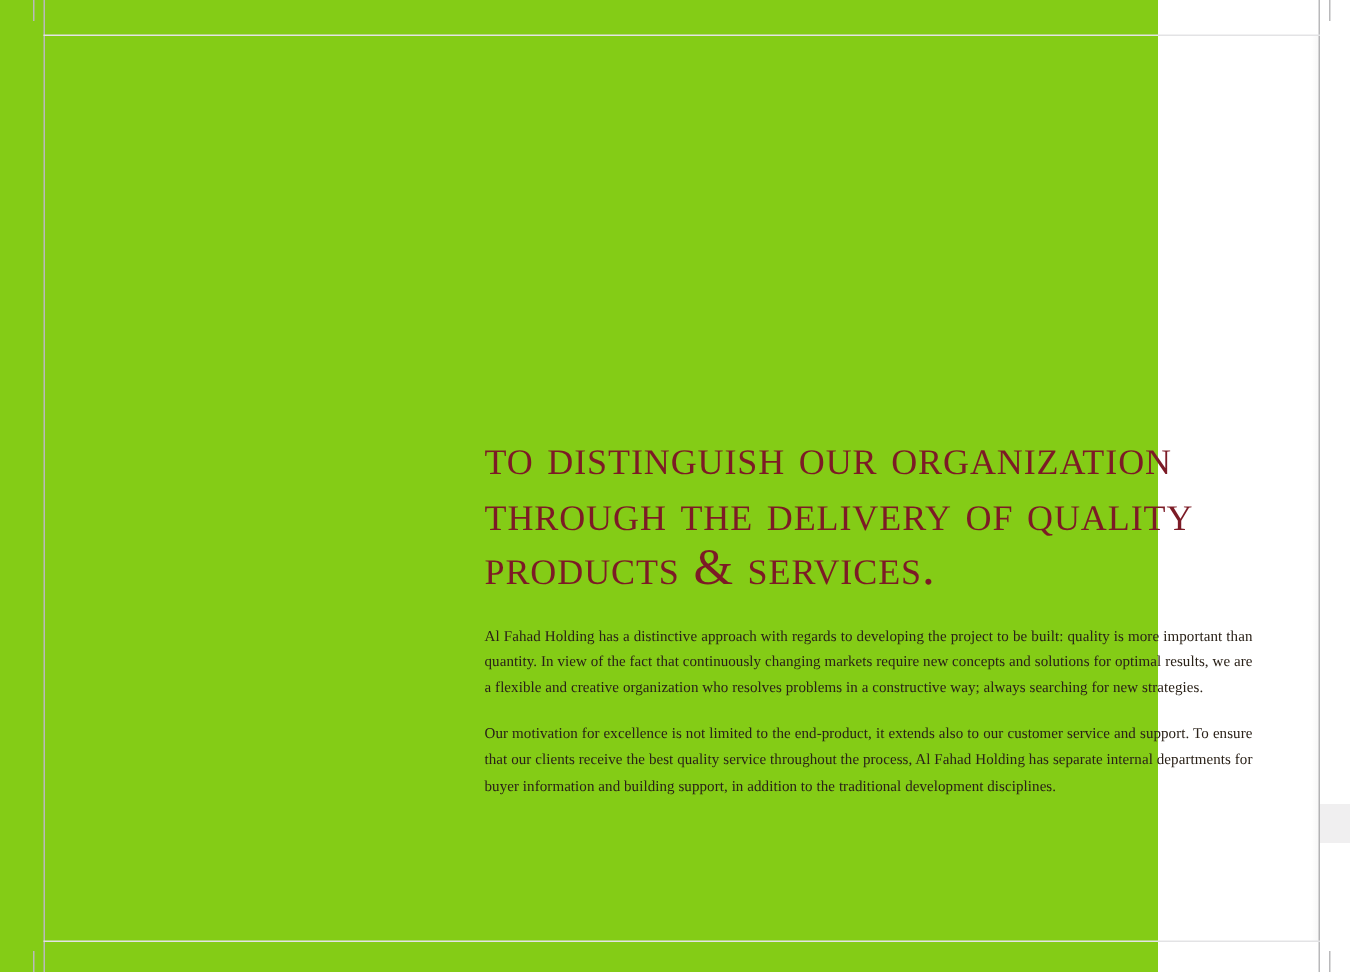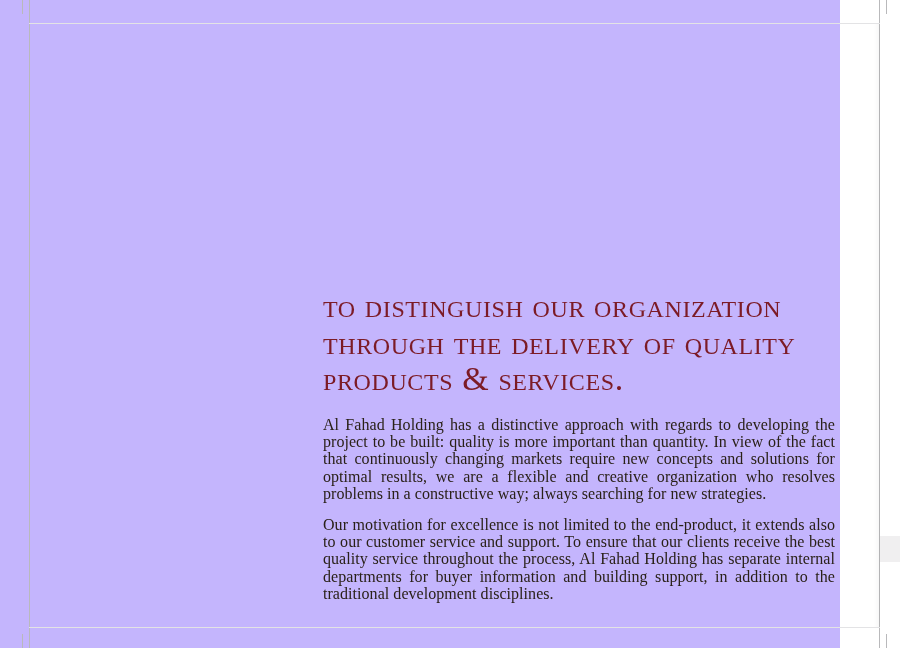--- a/index.html
+++ b/index.html
@@ -8,23 +8,23 @@
     background: #ffffff;
   }
   body {
     width: 900px;
     height: 648px;
     overflow: hidden;
     font-family: "Liberation Serif", serif;
   }
   .page {
     position: relative;
-    width: 840px;
+    width: 772px;
     height: 648px;
-    background: #c4b5fd;
+    background: #84cc16;
   }
 
   
   .crop-mark {
     position: absolute;
     background: #b9b9bb;
   }
   .cm-left-vert {
     left: 29px;
     top: 0;
@@ -106,21 +106,21 @@
     font-weight: normal;
     letter-spacing: 0.6px;
     font-variant: small-caps;
     text-transform: lowercase;
   }
 
   .body-copy {
     margin: 18px 0 0 0;
     color: #2a2118;
     font-family: "Liberation Serif", serif;
-    font-size: 16px;
+    font-size: 10px;
     line-height: 17.4px;
     text-align: justify;
     letter-spacing: 0.05px;
   }
   .body-copy.second {
     margin-top: 13px;
   }
 </style>
 </head>
 <body>

